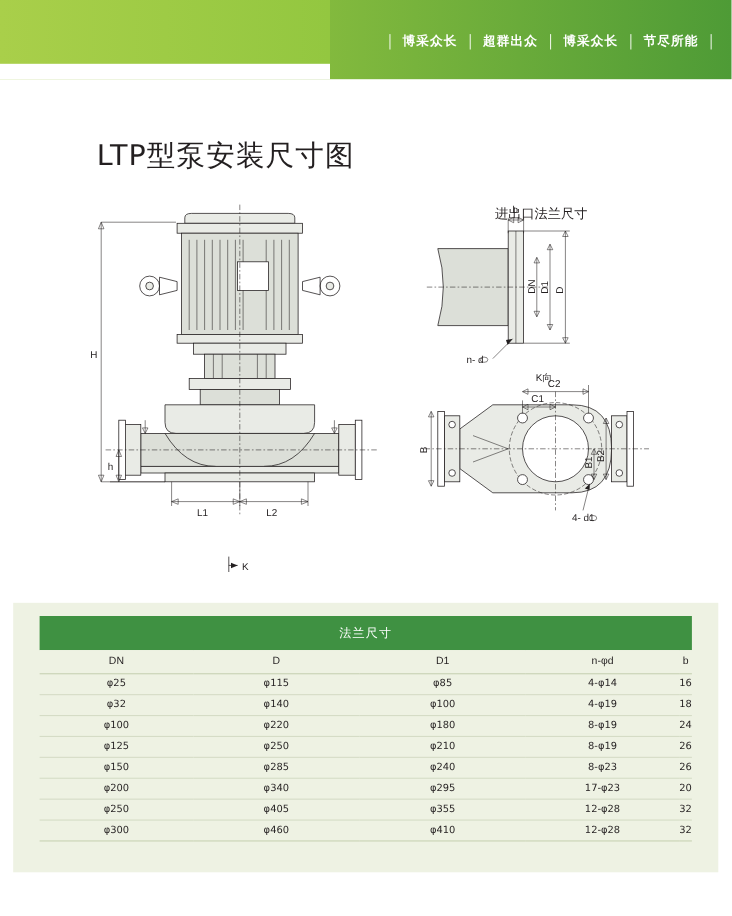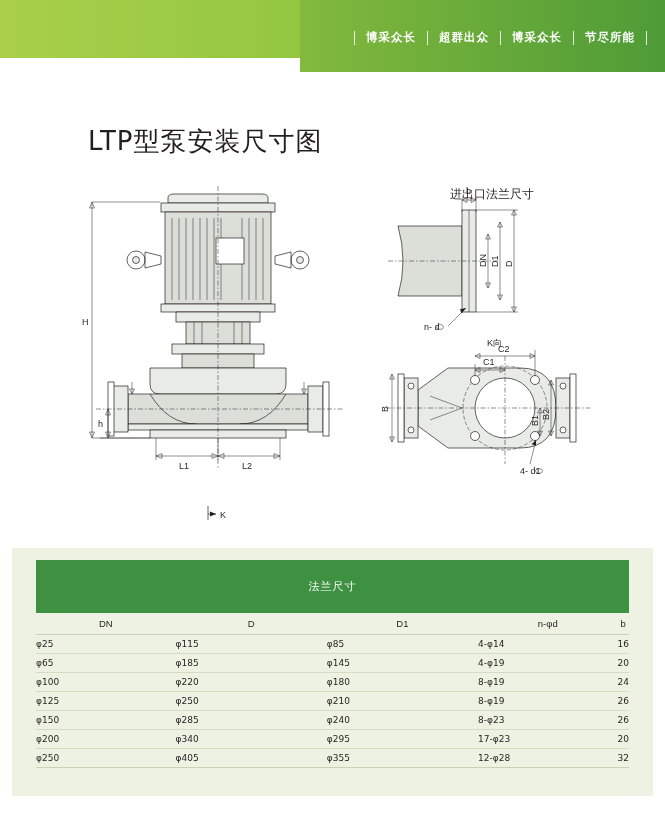--- a/index.html
+++ b/index.html
@@ -112,31 +112,32 @@
     width: 593px;
     font-size: 9px;
     color: #231f20;
   }
   table.dims caption {
     caption-side: top;
     background: #3f9142;
     color: #ffffff;
     font-size: 11px;
     font-family: "DejaVu Sans", "Liberation Sans", sans-serif;
-    padding: 19px 0;
+    padding: 8px 0;
     letter-spacing: 1px;
   }
   table.dims th {
     font-weight: normal;
     font-size: 9.5px;
     padding: 5px 0;
     border-bottom: 1px solid #c8d2b4;
     background: #eef2e3;
   }
   table.dims td {
+    text-align: center;
     padding: 4px 0;
     border-bottom: 1px solid #d5dcc6;
     font-family: "DejaVu Sans", "Liberation Sans", sans-serif;
     font-size: 9px;
   }
   table.dims tr:last-child td { border-bottom: 1px solid #c8d2b4; }
   table.dims col.c1 { width: 24%; }
   table.dims col.c2 { width: 26%; }
   table.dims col.c3 { width: 26%; }
   table.dims col.c4 { width: 12%; }
@@ -383,25 +384,25 @@
     </thead>
     <tbody>
         <tr>
           <td>φ25</td>
           <td>φ115</td>
           <td>φ85</td>
           <td>4-φ14</td>
           <td>16</td>
         </tr>
         <tr>
-          <td>φ65</td>
-          <td>φ185</td>
-          <td>φ145</td>
+          <td>φ32</td>
+          <td>φ140</td>
+          <td>φ100</td>
           <td>4-φ19</td>
-          <td>20</td>
+          <td>18</td>
         </tr>
         <tr>
           <td>φ100</td>
           <td>φ220</td>
           <td>φ180</td>
           <td>8-φ19</td>
           <td>24</td>
         </tr>
         <tr>
           <td>φ125</td>
@@ -424,15 +425,22 @@
           <td>17-φ23</td>
           <td>20</td>
         </tr>
         <tr>
           <td>φ250</td>
           <td>φ405</td>
           <td>φ355</td>
           <td>12-φ28</td>
           <td>32</td>
         </tr>
+        <tr>
+          <td>φ300</td>
+          <td>φ460</td>
+          <td>φ410</td>
+          <td>12-φ28</td>
+          <td>32</td>
+        </tr>
       </tbody>
   </table>
 </div>
 
 </body></html>

